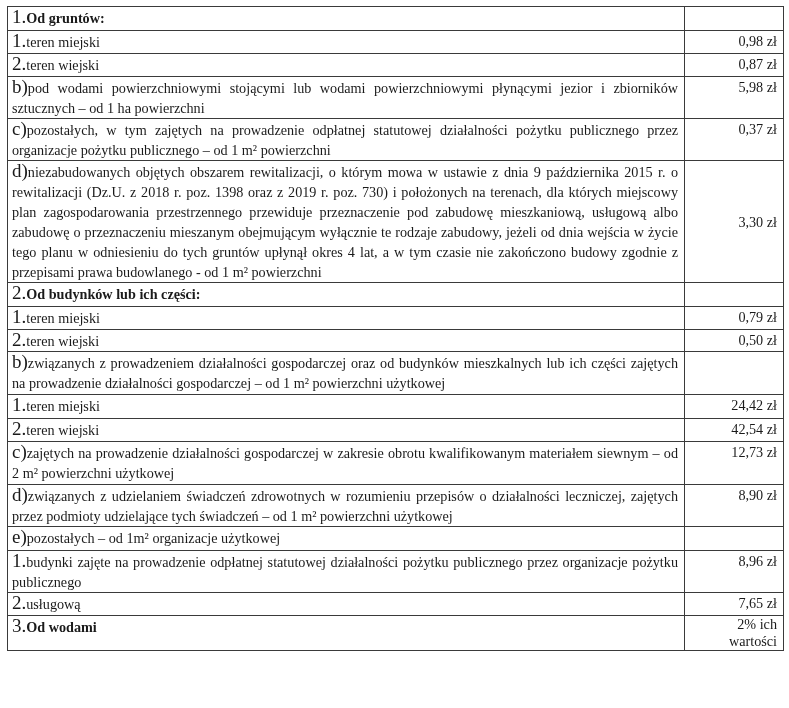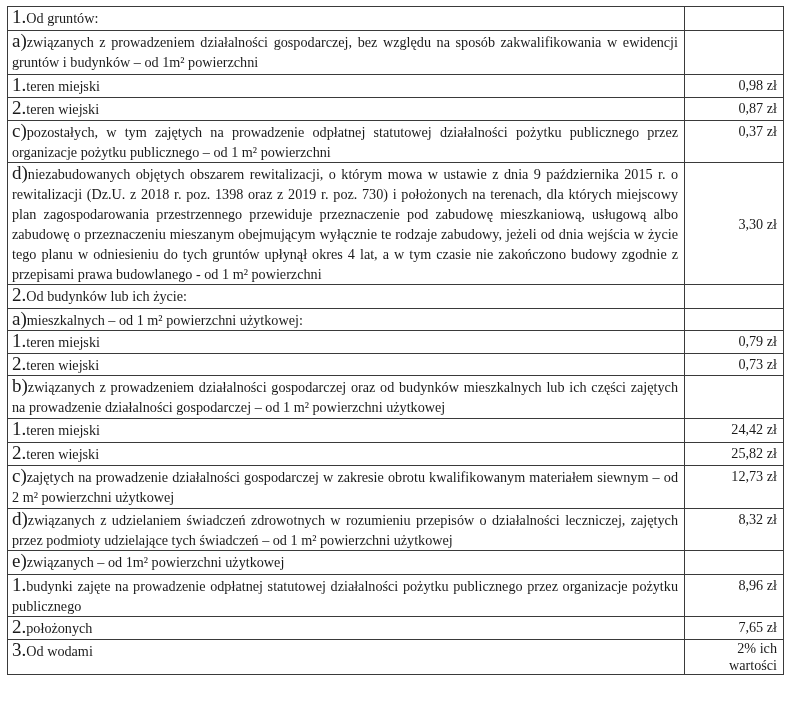--- a/index.html
+++ b/index.html
@@ -6,97 +6,93 @@
   body { width: 789px; height: 708px; position: relative; overflow: hidden;
          font-family: "Liberation Serif", "DejaVu Serif", serif; color: #1a1a1a; }
   table.rates { position: absolute; left: 7px; top: 6px; width: 777px;
          border-collapse: collapse; table-layout: fixed; }
   table.rates td { border: 1.3px solid #3a3a3a; padding: 0 6px 0 4px; vertical-align: top;
          font-size: 14.2px; line-height: 20px; }
   td.desc { width: 666px; text-align: justify; }
   td.val { width: 88px; text-align: right; padding-right: 8px; padding-top: 1px; margin-left: 15px; }
   td.val.mid { vertical-align: middle; text-align: right; }
   .mark { font-size: 19px; line-height: 20px; }
-  .bold { font-weight: normal; }
+  .bold { font-weight: bold; }
 </style>
 </head>
 <body>
 
 <table class="rates">
   <tbody id="rates-body">
     <tr style="height:24px">
       <td class="desc"><span class="mark">1.</span><span class="bold">Od gruntów:</span></td>
       <td class="val"></td>
     </tr>
-    <tr style="height:44px">
-      <td class="desc"><span class="mark">a)</span><span>związanych z prowadzeniem działalności gospodarczej, bez względu na sposób zakwalifikowania w ewidencji gruntów i budynków – od 1m² powierzchni</span></td>
-      <td class="val"></td>
-    </tr>
     <tr style="height:23px">
       <td class="desc"><span class="mark">1.</span><span>teren miejski</span></td>
       <td class="val">0,98 zł</td>
     </tr>
     <tr style="height:23px">
       <td class="desc"><span class="mark">2.</span><span>teren wiejski</span></td>
       <td class="val">0,87 zł</td>
+    </tr>
+    <tr style="height:42px">
+      <td class="desc"><span class="mark">b)</span><span>pod wodami powierzchniowymi stojącymi lub wodami powierzchniowymi płynącymi jezior i zbiorników sztucznych – od 1 ha powierzchni</span></td>
+      <td class="val">5,98 zł</td>
     </tr>
     <tr style="height:41px">
       <td class="desc"><span class="mark">c)</span><span>pozostałych, w tym zajętych na prowadzenie odpłatnej statutowej działalności pożytku publicznego przez organizacje pożytku publicznego – od 1 m² powierzchni</span></td>
       <td class="val">0,37 zł</td>
     </tr>
     <tr style="height:109px">
       <td class="desc"><span class="mark">d)</span><span>niezabudowanych objętych obszarem rewitalizacji, o którym mowa w ustawie z dnia 9 października 2015 r. o rewitalizacji (Dz.U. z 2018 r. poz. 1398 oraz z 2019 r. poz. 730) i położonych na terenach, dla których miejscowy plan zagospodarowania przestrzennego przewiduje przeznaczenie pod zabudowę mieszkaniową, usługową albo zabudowę o przeznaczeniu mieszanym obejmującym wyłącznie te rodzaje zabudowy, jeżeli od dnia wejścia w życie tego planu w odniesieniu do tych gruntów upłynął okres 4 lat, a w tym czasie nie zakończono budowy zgodnie z przepisami prawa budowlanego - od 1 m²  powierzchni</span></td>
       <td class="val mid">3,30 zł</td>
     </tr>
     <tr style="height:24px">
-      <td class="desc"><span class="mark">2.</span><span class="bold">Od budynków lub ich życie:</span></td>
-      <td class="val"></td>
-    </tr>
-    <tr style="height:22px">
-      <td class="desc"><span class="mark">a)</span><span>mieszkalnych – od 1 m² powierzchni użytkowej:</span></td>
+      <td class="desc"><span class="mark">2.</span><span class="bold">Od budynków lub ich części:</span></td>
       <td class="val"></td>
     </tr>
     <tr style="height:23px">
       <td class="desc"><span class="mark">1.</span><span>teren miejski</span></td>
       <td class="val">0,79 zł</td>
     </tr>
     <tr style="height:22px">
       <td class="desc"><span class="mark">2.</span><span>teren wiejski</span></td>
-      <td class="val">0,73 zł</td>
+      <td class="val">0,50 zł</td>
     </tr>
     <tr style="height:43px">
       <td class="desc"><span class="mark">b)</span><span>związanych z prowadzeniem działalności gospodarczej oraz od budynków mieszkalnych lub ich części zajętych na prowadzenie działalności gospodarczej – od 1 m² powierzchni użytkowej</span></td>
       <td class="val"></td>
     </tr>
     <tr style="height:24px">
       <td class="desc"><span class="mark">1.</span><span>teren miejski</span></td>
       <td class="val">24,42 zł</td>
     </tr>
     <tr style="height:23px">
       <td class="desc"><span class="mark">2.</span><span>teren wiejski</span></td>
-      <td class="val">25,82 zł</td>
+      <td class="val">42,54 zł</td>
     </tr>
     <tr style="height:43px">
       <td class="desc"><span class="mark">c)</span><span>zajętych na prowadzenie działalności gospodarczej w zakresie obrotu kwalifikowanym materiałem siewnym – od 2 m² powierzchni użytkowej</span></td>
       <td class="val">12,73 zł</td>
     </tr>
     <tr style="height:42px">
       <td class="desc"><span class="mark">d)</span><span>związanych z udzielaniem świadczeń zdrowotnych w rozumieniu przepisów o działalności leczniczej, zajętych przez podmioty udzielające tych świadczeń – od 1 m² powierzchni użytkowej</span></td>
-      <td class="val">8,32 zł</td>
+      <td class="val">8,90 zł</td>
     </tr>
     <tr style="height:24px">
-      <td class="desc"><span class="mark">e)</span><span>związanych – od 1m² powierzchni użytkowej</span></td>
+      <td class="desc"><span class="mark">e)</span><span>pozostałych – od 1m² organizacje użytkowej</span></td>
       <td class="val"></td>
     </tr>
     <tr style="height:42px">
       <td class="desc"><span class="mark">1.</span><span>budynki zajęte na prowadzenie odpłatnej statutowej działalności pożytku publicznego przez organizacje pożytku publicznego</span></td>
       <td class="val">8,96 zł</td>
     </tr>
     <tr style="height:23px">
-      <td class="desc"><span class="mark">2.</span><span>położonych</span></td>
+      <td class="desc"><span class="mark">2.</span><span>usługową</span></td>
       <td class="val">7,65 zł</td>
     </tr>
     <tr style="height:35px">
       <td class="desc"><span class="mark">3.</span><span class="bold">Od wodami</span></td>
       <td class="val" style="line-height:17px; padding-left:30px;">2% ich wartości</td>
     </tr>
   </tbody>
 </table>
 
 </body></html>

